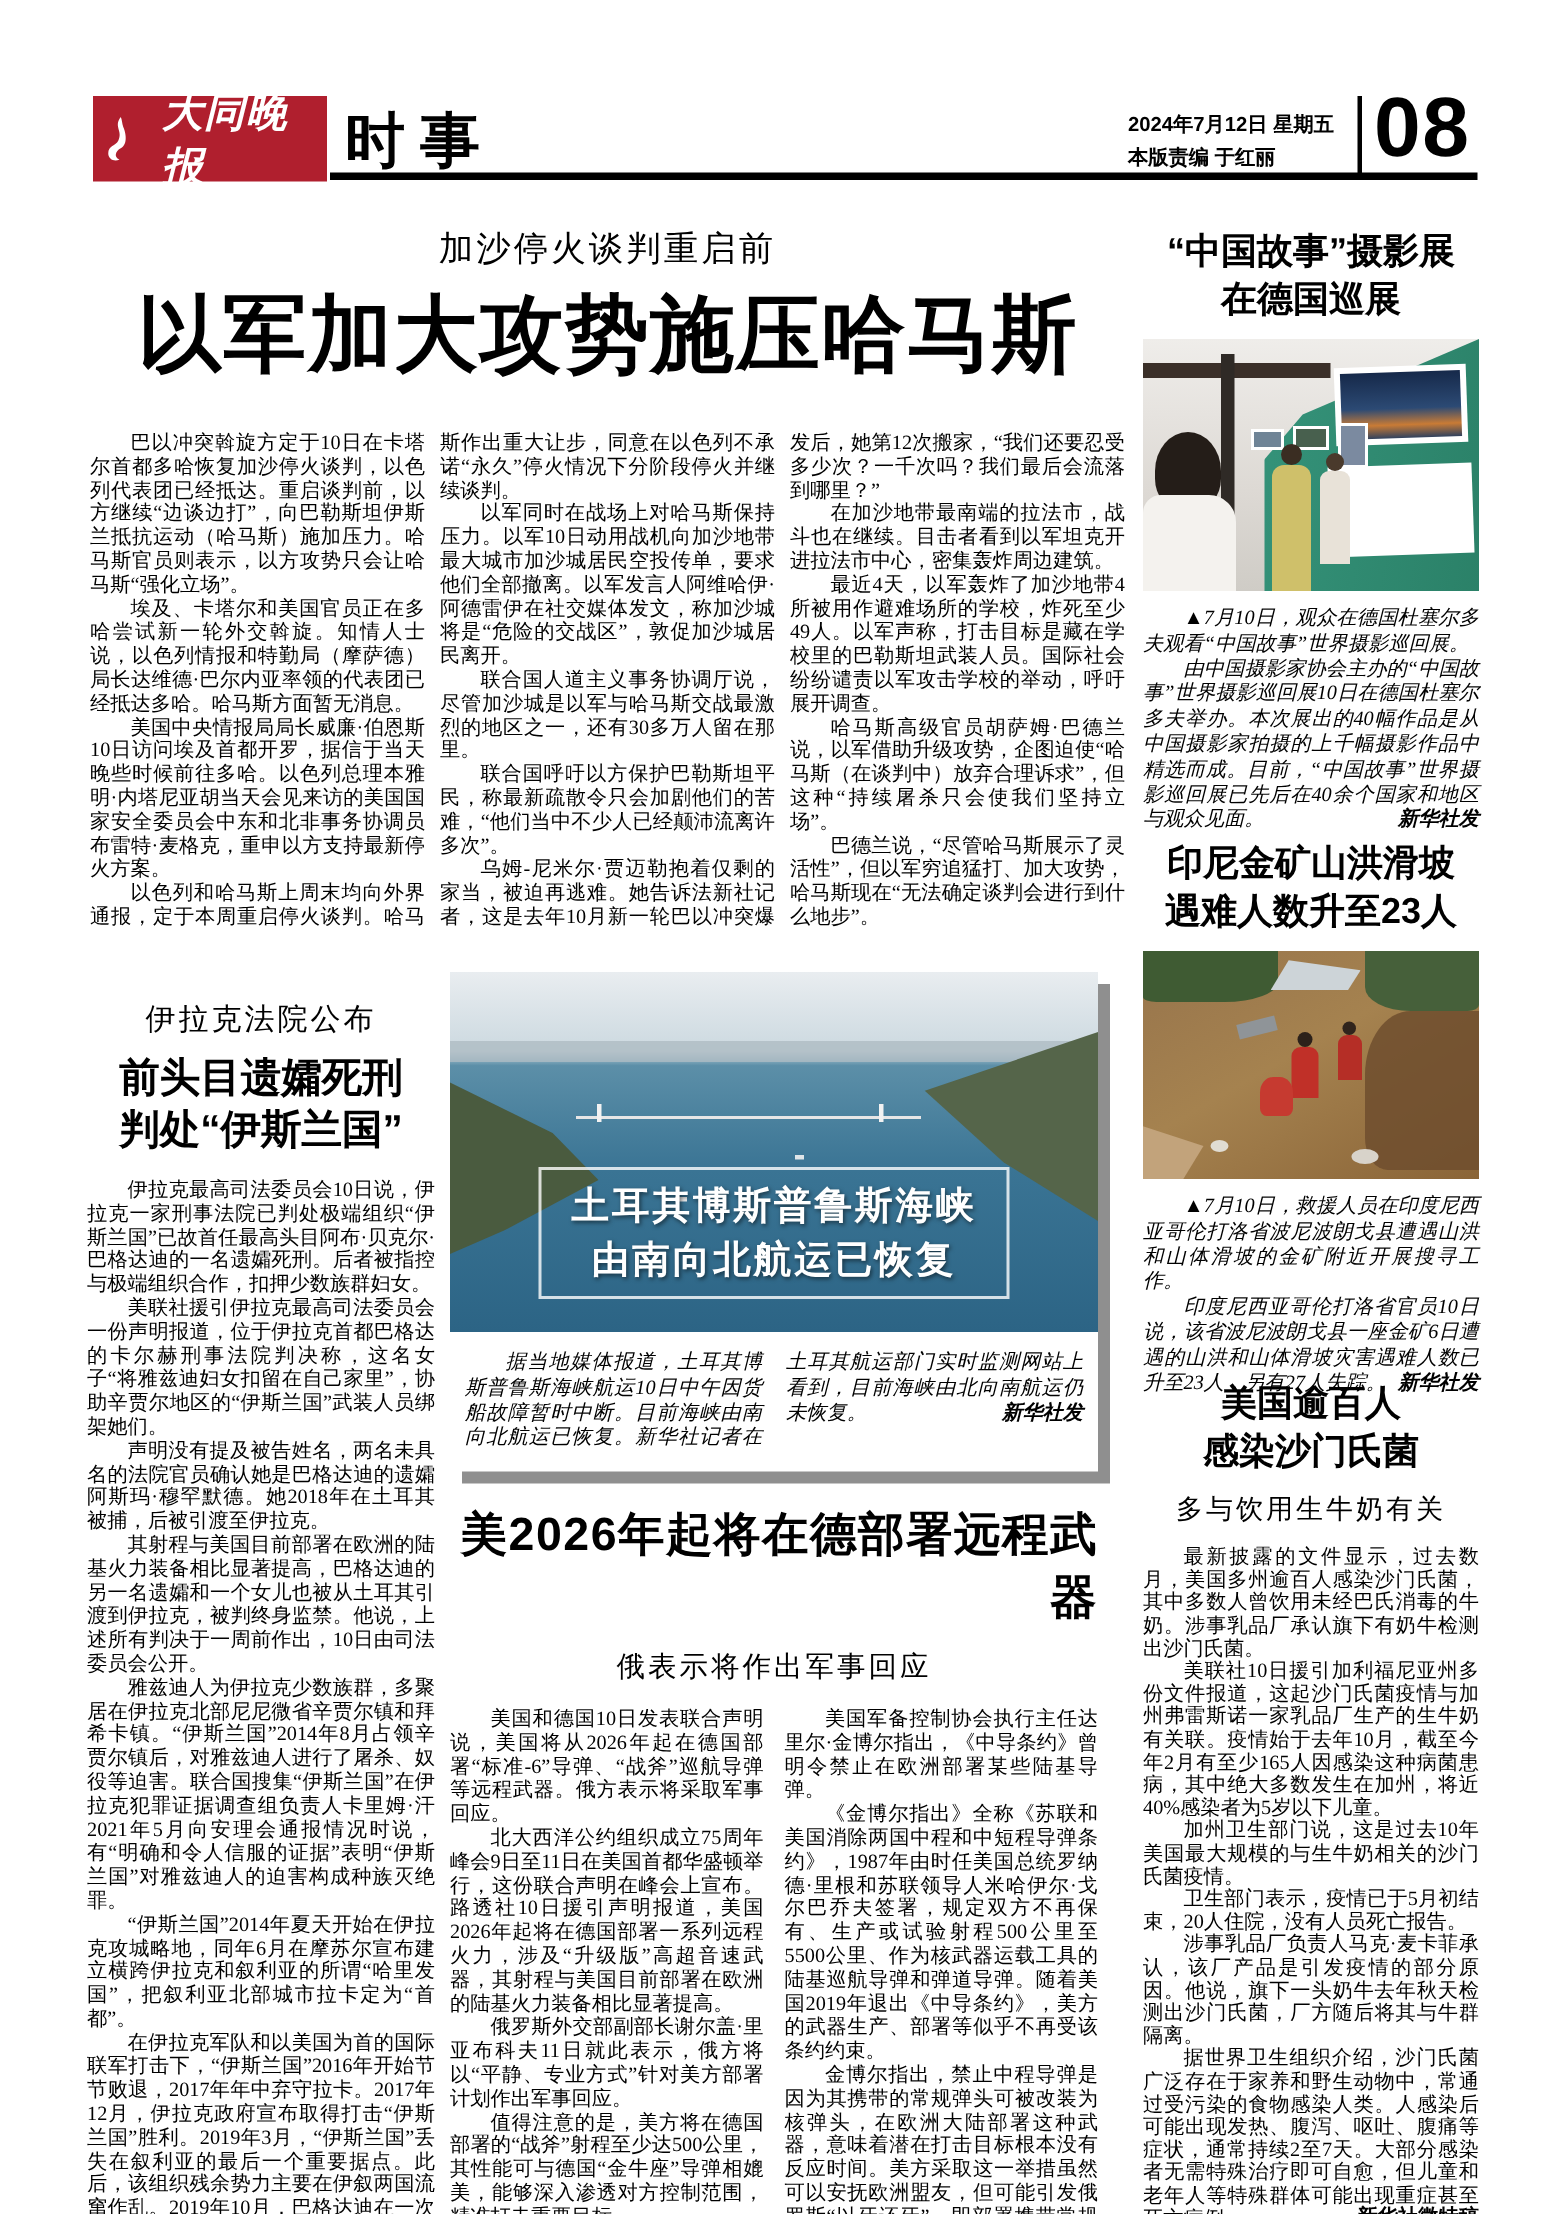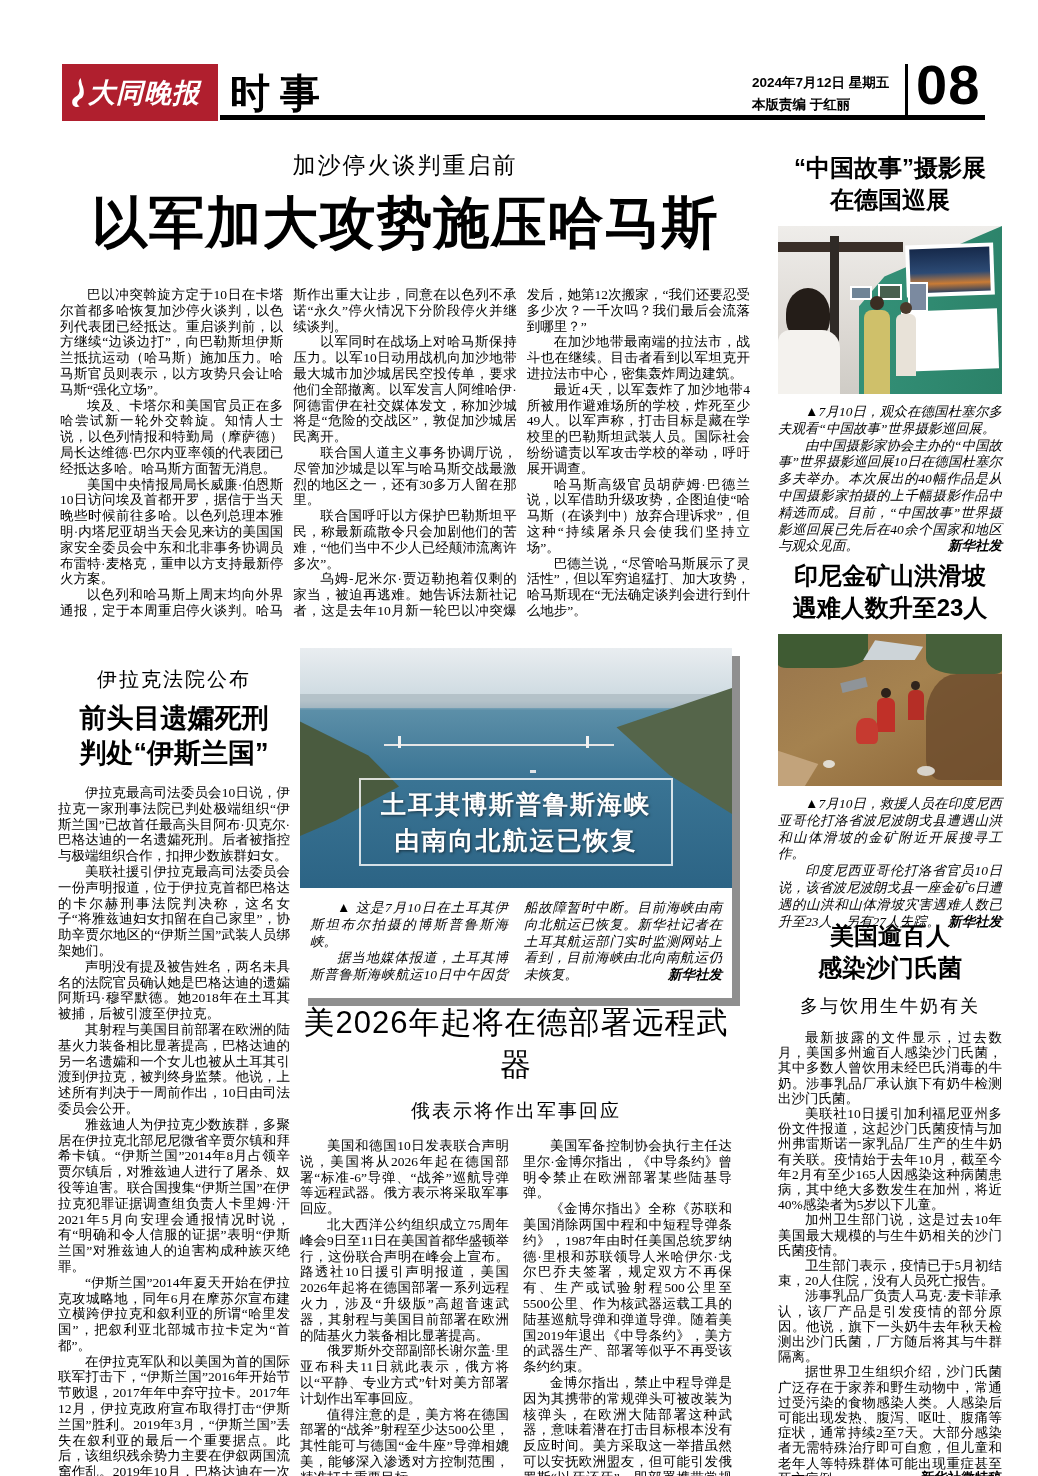--- a/index.html
+++ b/index.html
@@ -3,21 +3,21 @@
 <meta charset="utf-8">
 <style>
   html,body { margin:0; padding:0; background:#e9e9e9; }
   .page {
     position:relative; width:1038px; height:1476px; margin:0 auto;
     background:#ffffff; font-family:"Liberation Serif", serif; color:#000;
     overflow:hidden;
   }
   
   .logo { position:absolute; left:62px; top:64px; width:156px; height:57px;
-    background:#b01f2e; display:flex; align-items:center; gap:0; padding-left:6px; box-sizing:border-box; }
+    background:#b01f2e; display:flex; align-items:center; gap:20px; padding-left:6px; box-sizing:border-box; }
   .logo-text { color:#fff; font-weight:bold; font-style:italic; font-size:27px; letter-spacing:1px;
     font-family:"Liberation Serif", serif; }
   .flame { width:20px; height:38px; flex:0 0 auto; }
   .section-title { position:absolute; left:230px; top:66px; font-size:40px; font-weight:900;
     letter-spacing:10px; font-family:"Liberation Sans", sans-serif; }
   .header-date { position:absolute; left:752px; top:72px; font-size:13.5px; line-height:22px;
     font-family:"Liberation Sans", sans-serif; font-weight:600; }
   .header-divider { position:absolute; left:905px; top:64px; width:3px; height:54px; background:#000; }
   .page-num { position:absolute; left:916px; top:52px; font-size:56px; font-weight:900;
     font-family:Liberation Sans, sans-serif; letter-spacing:1px; }
@@ -61,27 +61,27 @@
   .bos-boat1 { position:absolute; left:150px; top:150px; width:8px; height:3px; background:#e8e8e8; }
   .bos-boat2 { position:absolute; left:230px; top:122px; width:6px; height:3px; background:#dfe5e8; }
   .bos-overlay { position:absolute; left:50%; transform:translateX(-50%); bottom:22px;
     border:2px solid rgba(255,255,255,.8); padding:6px 20px; color:#fff; font-weight:900;
     font-family:"Liberation Sans", sans-serif; font-size:25px; line-height:36px; text-align:center;
     letter-spacing:2px; text-shadow:1px 1px 3px rgba(0,0,0,.55); white-space:nowrap; }
   .bos-caption { padding:12px 10px 14px; column-count:2; column-gap:16px; }
 
   
   .germany { position:absolute; left:300px; top:1002px; width:432px; }
-  .g-title { text-align:center; font-size:31px; font-weight:400; font-family:"Liberation Sans", sans-serif;
+  .g-title { text-align:right; font-size:31px; font-weight:700; font-family:"Liberation Sans", sans-serif;
     letter-spacing:1px; }
   .g-subtitle { text-align:center; font-size:19px; margin-top:12px; letter-spacing:2px; }
   .g-body { margin-top:14px; column-count:2; column-gap:14px; column-fill:auto; height:376px; overflow:hidden; }
 
   
-  .sb { position:absolute; left:778px; width:224px; }
+  .sb { position:absolute; left:762px; width:224px; }
   .sb-title { text-align:center; font-size:24px; line-height:32px; font-weight:900;
     font-family:"Liberation Sans", sans-serif; }
   .sb-sub { text-align:center; font-size:18px; margin-top:10px; letter-spacing:2px; }
   .sb-photo { position:relative; margin-top:10px; overflow:hidden; }
   .sb-caption { margin-top:10px; }
   .sb1 { top:152px; } .sb2 { top:560px; } .sb3 { top:920px; }
   .sb3-body { margin-top:12px; font-size:13.5px; line-height:15.2px; text-align:justify; }
 
   
   .g-photo { height:168px; background:linear-gradient(#efedea 0%, #ddd9d4 60%, #cfccc6 100%); }
@@ -192,21 +192,20 @@
       <div class="bos-tower2"></div>
       <div class="bos-boat1"></div>
       <div class="bos-boat2"></div>
       <div class="bos-overlay">
         <div>土耳其博斯普鲁斯海峡</div>
         <div>由南向北航运已恢复</div>
       </div>
     </div>
     <div class="bos-caption caption">
       <div>
-          <p class="para">▲ 这是7月10日在土耳其伊斯坦布尔拍摄的博斯普鲁斯海峡。</p>
           <p class="para">据当地媒体报道，土耳其博斯普鲁斯海峡航运10日中午因货船故障暂时中断。目前海峡由南向北航运已恢复。新华社记者在土耳其航运部门实时监测网站上看到，目前海峡由北向南航运仍未恢复。</p>
         </div>
       <div class="byline byline-up">新华社发</div>
     </div>
   </div>
 
   <div class="germany">
     <div class="g-title">美2026年起将在德部署远程武器</div>
     <div class="g-subtitle">俄表示将作出军事回应</div>
     <div class="g-body body-txt">

